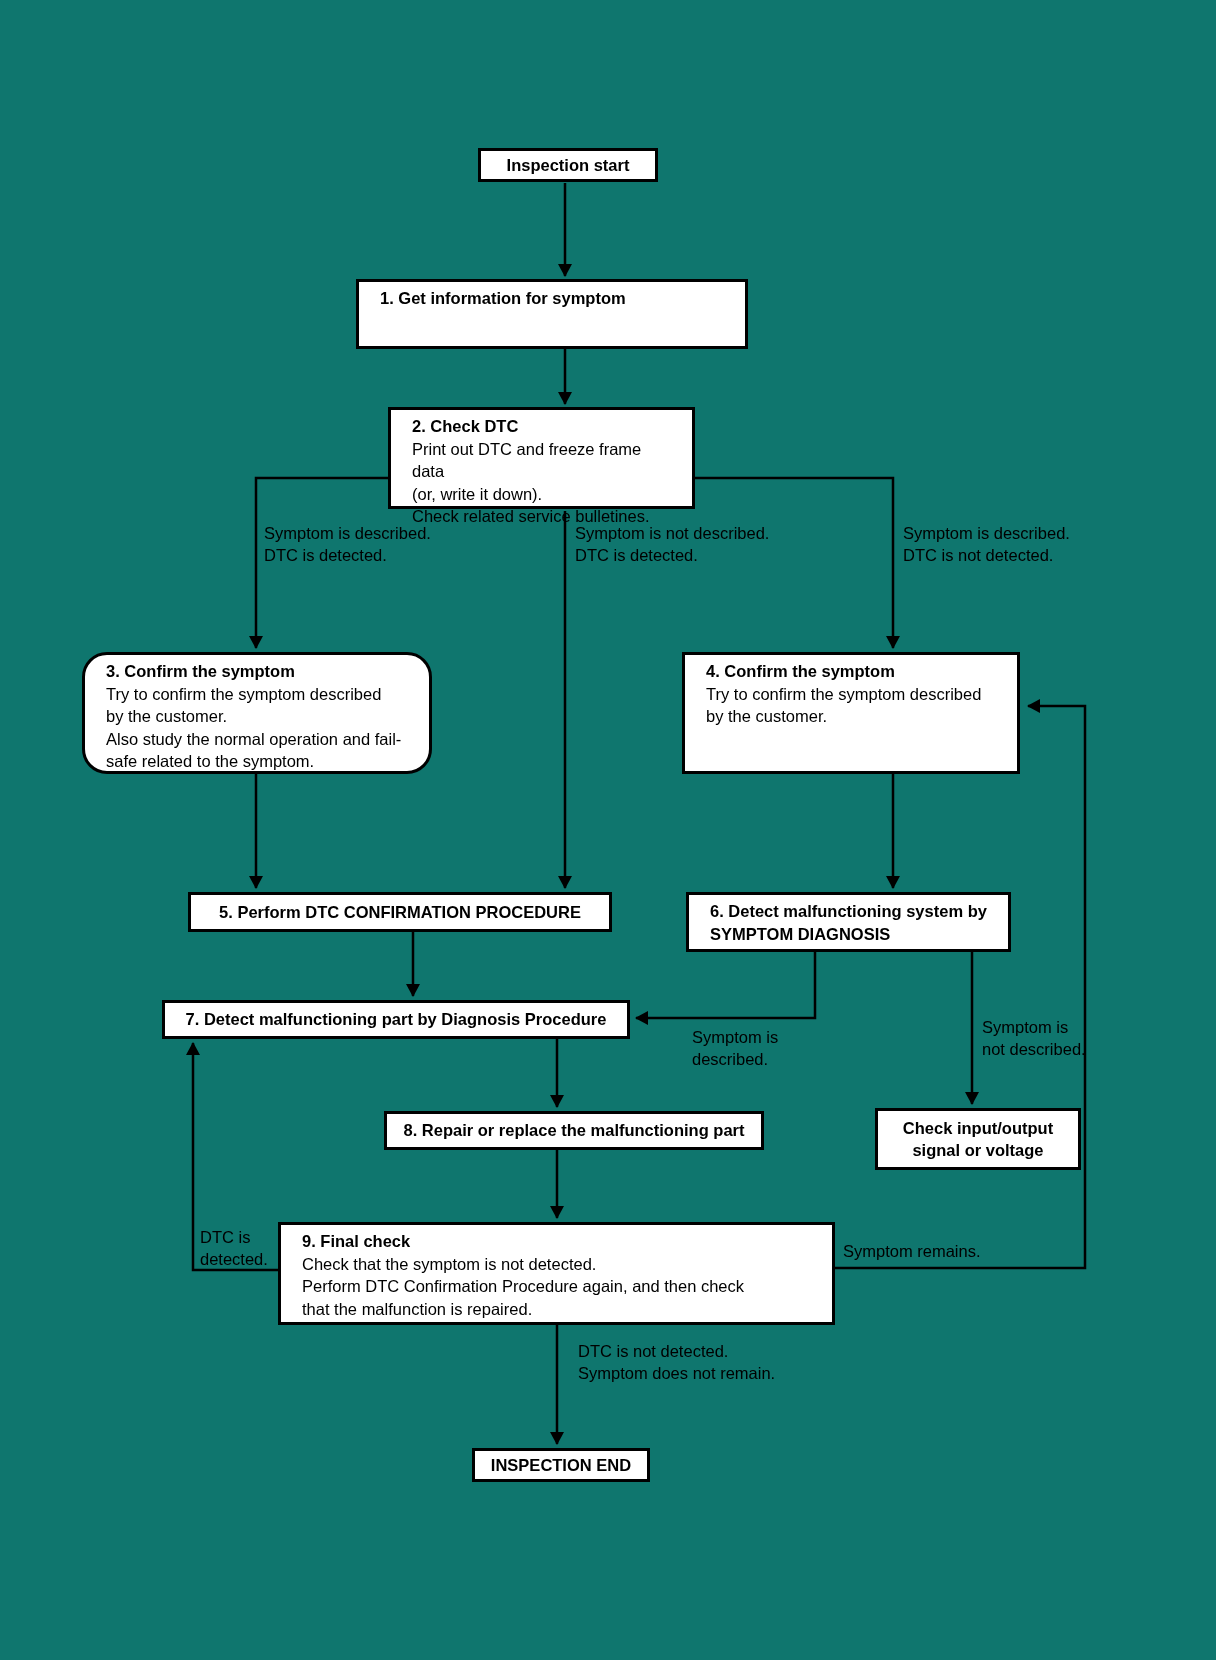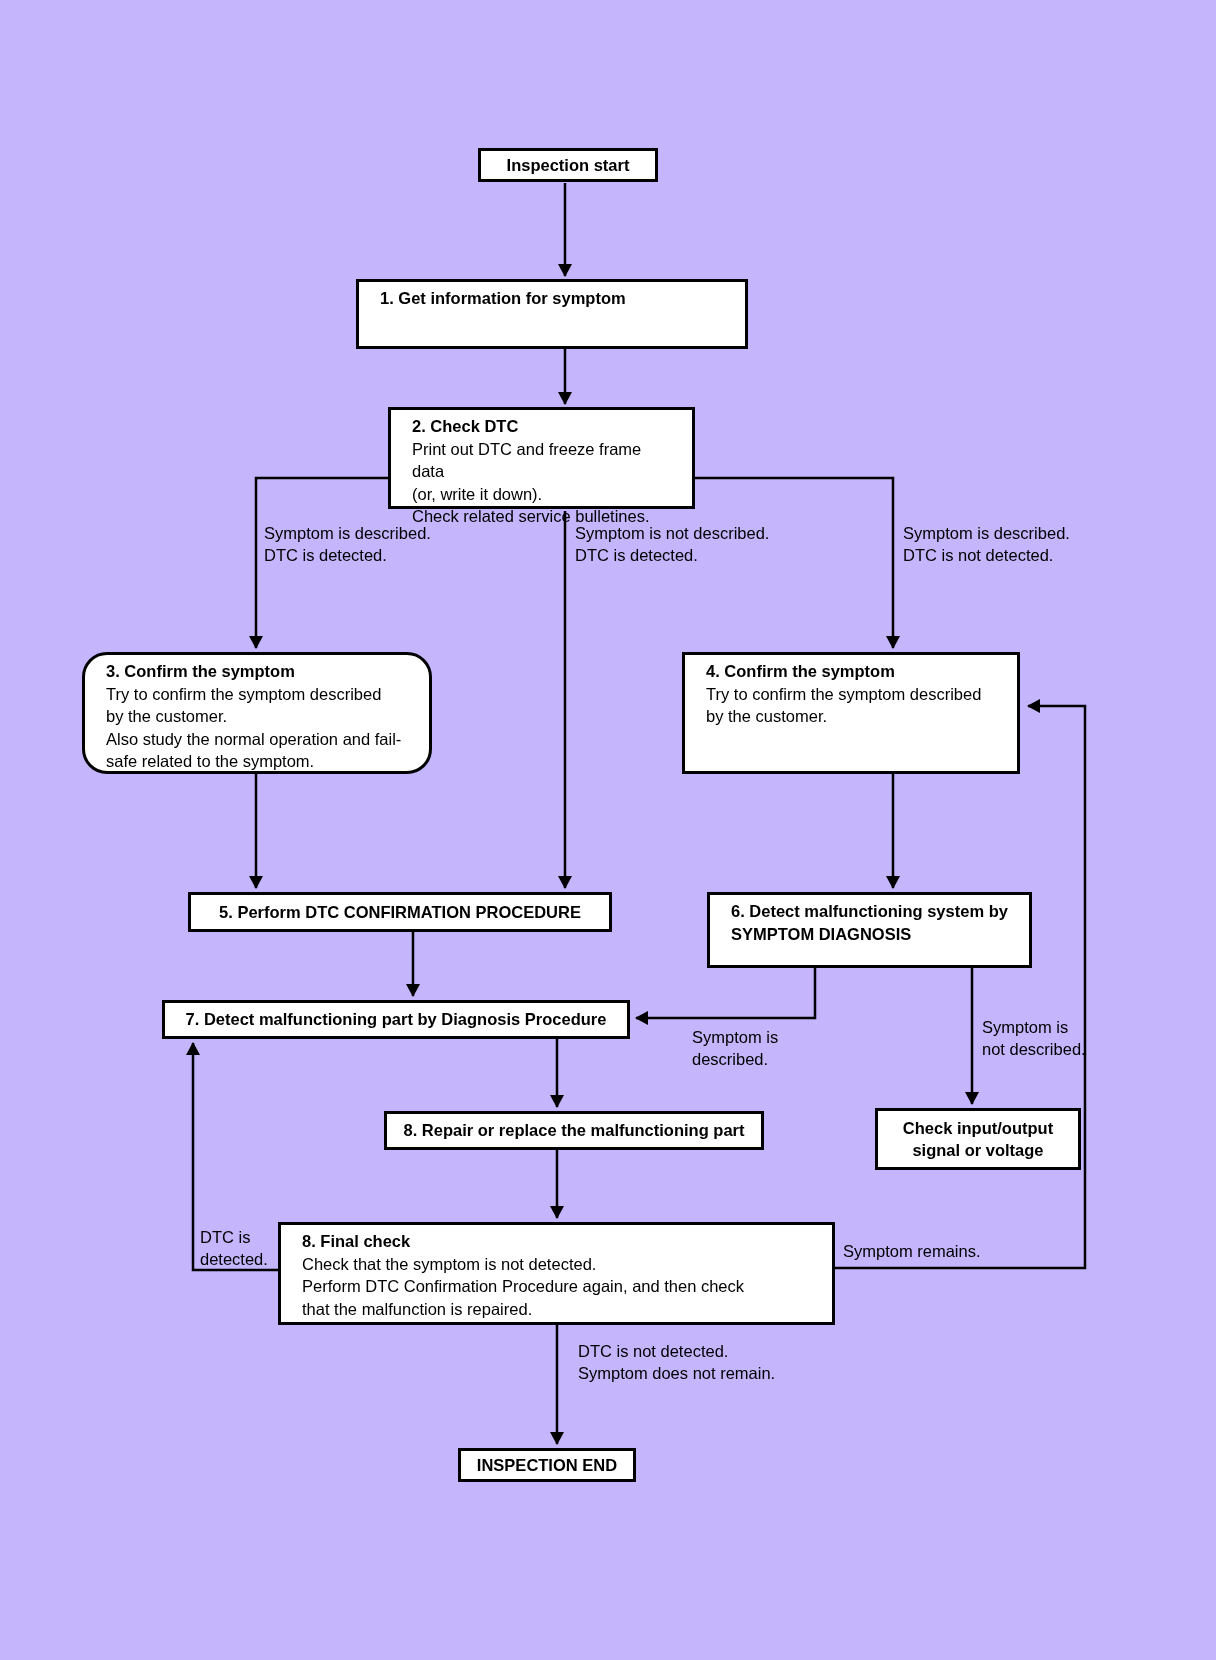--- a/index.html
+++ b/index.html
@@ -1,19 +1,19 @@
 <!DOCTYPE html>
 <html><head>
 <meta charset="utf-8">
 <style>
   html,body{margin:0;padding:0;background:#ffffff;}
   .canvas{
     position:relative;
     width:1216px;height:1660px;
-    background:#c4b5fd;
+    background:#0f766e;
     font-family:"Liberation Sans","DejaVu Sans",sans-serif;
     color:#000;
   }
   .wires{position:absolute;left:0;top:0;width:1216px;height:1660px;}
   .wires path{stroke:#000;stroke-width:2.5;fill:none;}
   .node{
     position:absolute;
     box-sizing:border-box;
     border:3px solid #000;
     background:#fff;
@@ -93,21 +93,21 @@
   <div class="node" style="left:682px;top:652px;width:338px;height:122px;">
     <div class="node-title">4. Confirm the symptom</div>
     <div class="node-body">Try to confirm the symptom described
 by the customer.</div>
   </div>
 
   <div class="node center nowrap" style="left:188px;top:892px;width:424px;height:40px;">
     <span class="node-title">5. Perform DTC CONFIRMATION PROCEDURE</span>
   </div>
 
-  <div class="node" style="left:686px;top:892px;width:325px;height:76px;margin-left:21px;">
+  <div class="node" style="left:686px;top:892px;width:325px;height:60px;">
     <div class="node-title">6. Detect malfunctioning system by
 SYMPTOM DIAGNOSIS</div>
   </div>
 
   <div class="node center nowrap" style="left:162px;top:1000px;width:468px;height:39px;">
     <span class="node-title">7. Detect malfunctioning part by Diagnosis Procedure</span>
   </div>
 
   <div class="edge-label" style="left:692px;top:1026px;">Symptom is
 described.</div>
@@ -117,29 +117,29 @@
   <div class="node center nowrap" style="left:368px;top:1111px;width:380px;height:39px;margin-left:16px;">
     <span class="node-title">8. Repair or replace the malfunctioning part</span>
   </div>
 
   <div class="node center" style="left:875px;top:1108px;width:206px;height:62px;">
     <span class="node-title">Check input/output
 signal or voltage</span>
   </div>
 
   <div class="node" style="left:278px;top:1222px;width:557px;height:103px;">
-    <div class="node-title">8. Final check</div>
+    <div class="node-title">9. Final check</div>
     <div class="node-body">Check that the symptom is not detected.
 Perform DTC Confirmation Procedure again, and then check
 that the malfunction is repaired.</div>
   </div>
 
   <div class="edge-label" style="left:200px;top:1226px;">DTC is
 detected.</div>
   <div class="edge-label" style="left:843px;top:1240px;">Symptom remains.</div>
   <div class="edge-label" style="left:578px;top:1340px;">DTC is not detected.
 Symptom does not remain.</div>
 
-  <div class="node center" style="left:458px;top:1448px;width:178px;height:34px;">
+  <div class="node center" style="left:472px;top:1448px;width:178px;height:34px;">
     <span class="node-title">INSPECTION END</span>
   </div>
 
 </div>
 
 </body></html>

